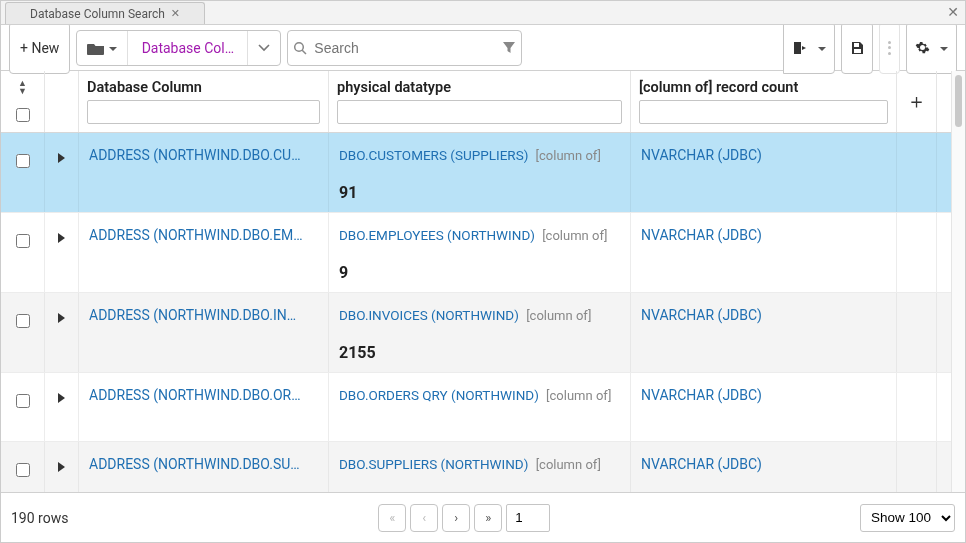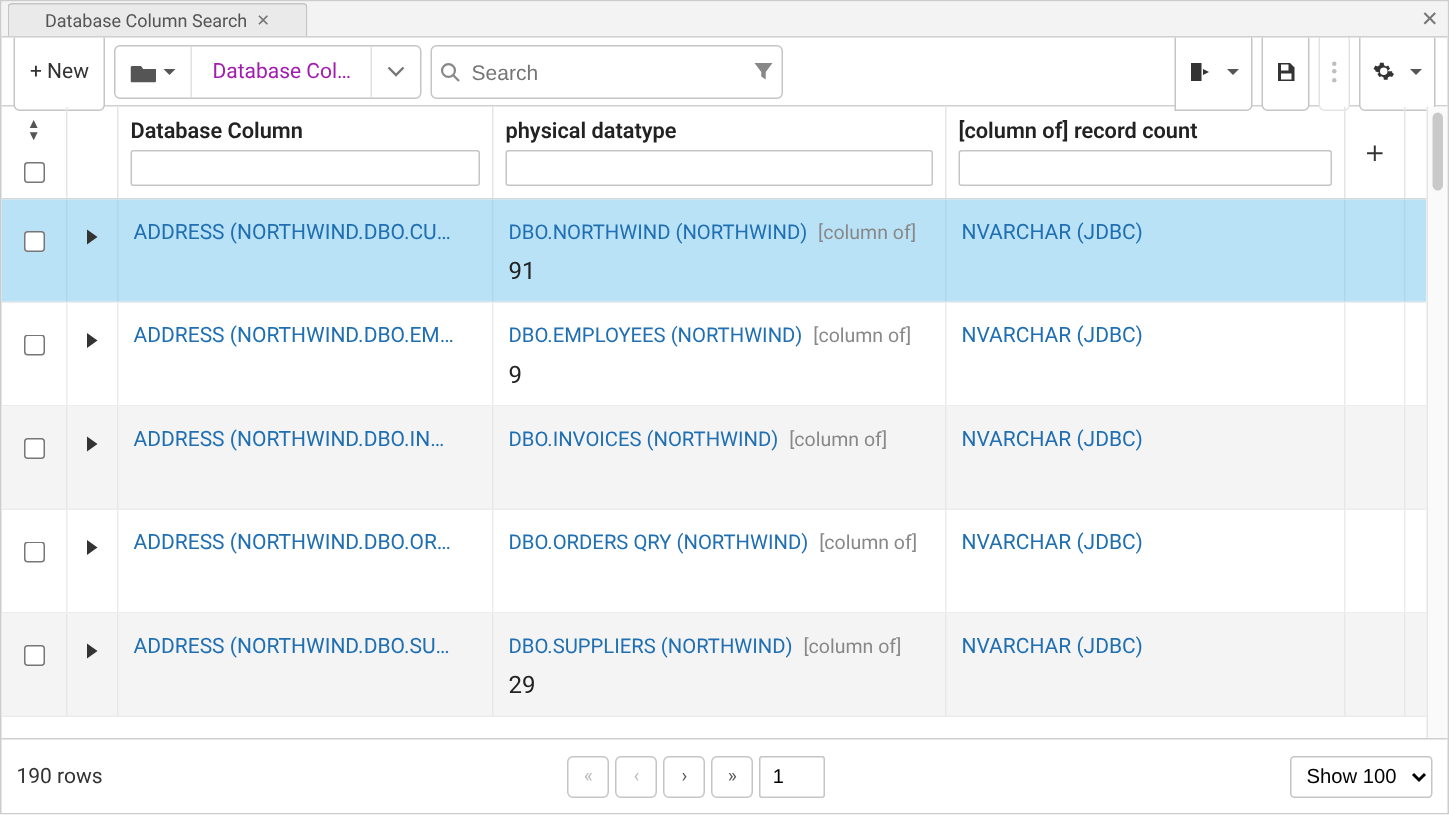--- a/index.html
+++ b/index.html
@@ -169,21 +169,21 @@
     overflow: hidden;
   }
   .row.alt .cell, .row.sel .cell { border-right-color: rgba(0,0,0,0.05); }
   .cell.chk { display:flex; align-items:flex-start; justify-content:center; padding-top:18px; }
   .cell.exp { display:flex; align-items:flex-start; justify-content:center; padding-top:20px; color:#333; }
   .tri-right {
     width: 0; height: 0; border-top: 5px solid transparent;
     border-bottom: 5px solid transparent; border-left: 7px solid #333;
   }
   .link { color: #1f6fb2; }
-  .subline { margin-top: 8px; font-size: 16px; color: #222; }
+  .subline { margin-top: 20px; font-size: 16px; color: #222; font-weight: bold; }
   .taglink { color:#1f6fb2; font-size: 13.5px; }
   .tagmeta { color:#888; font-size: 13px; margin-left: 4px; }
   .cell.phys { white-space: nowrap; }
   .cell.nametrunc { white-space: nowrap; text-overflow: ellipsis; overflow:hidden; }
 
   
   .footer {
     height: 50px;
     border-top: 1px solid #d0d0d0;
     display: flex; align-items: center;
@@ -320,21 +320,21 @@
 
       <div class="rows" id="rows-mount">
           <div class="row sel">
             <div class="cell chk">
               <input type="checkbox" style="">
             </div>
             <div class="cell exp">
               <span class="tri-right"></span>
             </div>
             <div class="cell nametrunc"><span class="link">ADDRESS (NORTHWIND.DBO.CU…</span></div>
-            <div class="cell"><span class="taglink">DBO.NORTHWIND (NORTHWIND)</span><span class="tagmeta"> [column of]</span><div class="subline">91</div></div>
+            <div class="cell"><span class="taglink">DBO.CUSTOMERS (SUPPLIERS)</span><span class="tagmeta"> [column of]</span><div class="subline">91</div></div>
             <div class="cell phys"><span class="link">NVARCHAR (JDBC)</span></div>
             <div class="cell"></div>
           </div>
           <div class="row">
             <div class="cell chk">
               <input type="checkbox" style="">
             </div>
             <div class="cell exp">
               <span class="tri-right"></span>
             </div>
@@ -344,21 +344,21 @@
             <div class="cell"></div>
           </div>
           <div class="row alt">
             <div class="cell chk">
               <input type="checkbox" style="">
             </div>
             <div class="cell exp">
               <span class="tri-right"></span>
             </div>
             <div class="cell nametrunc"><span class="link">ADDRESS (NORTHWIND.DBO.IN…</span></div>
-            <div class="cell"><span class="taglink">DBO.INVOICES (NORTHWIND)</span><span class="tagmeta"> [column of]</span></div>
+            <div class="cell"><span class="taglink">DBO.INVOICES (NORTHWIND)</span><span class="tagmeta"> [column of]</span><div class="subline">2155</div></div>
             <div class="cell phys"><span class="link">NVARCHAR (JDBC)</span></div>
             <div class="cell"></div>
           </div>
           <div class="row">
             <div class="cell chk">
               <input type="checkbox" style="">
             </div>
             <div class="cell exp">
               <span class="tri-right"></span>
             </div>

